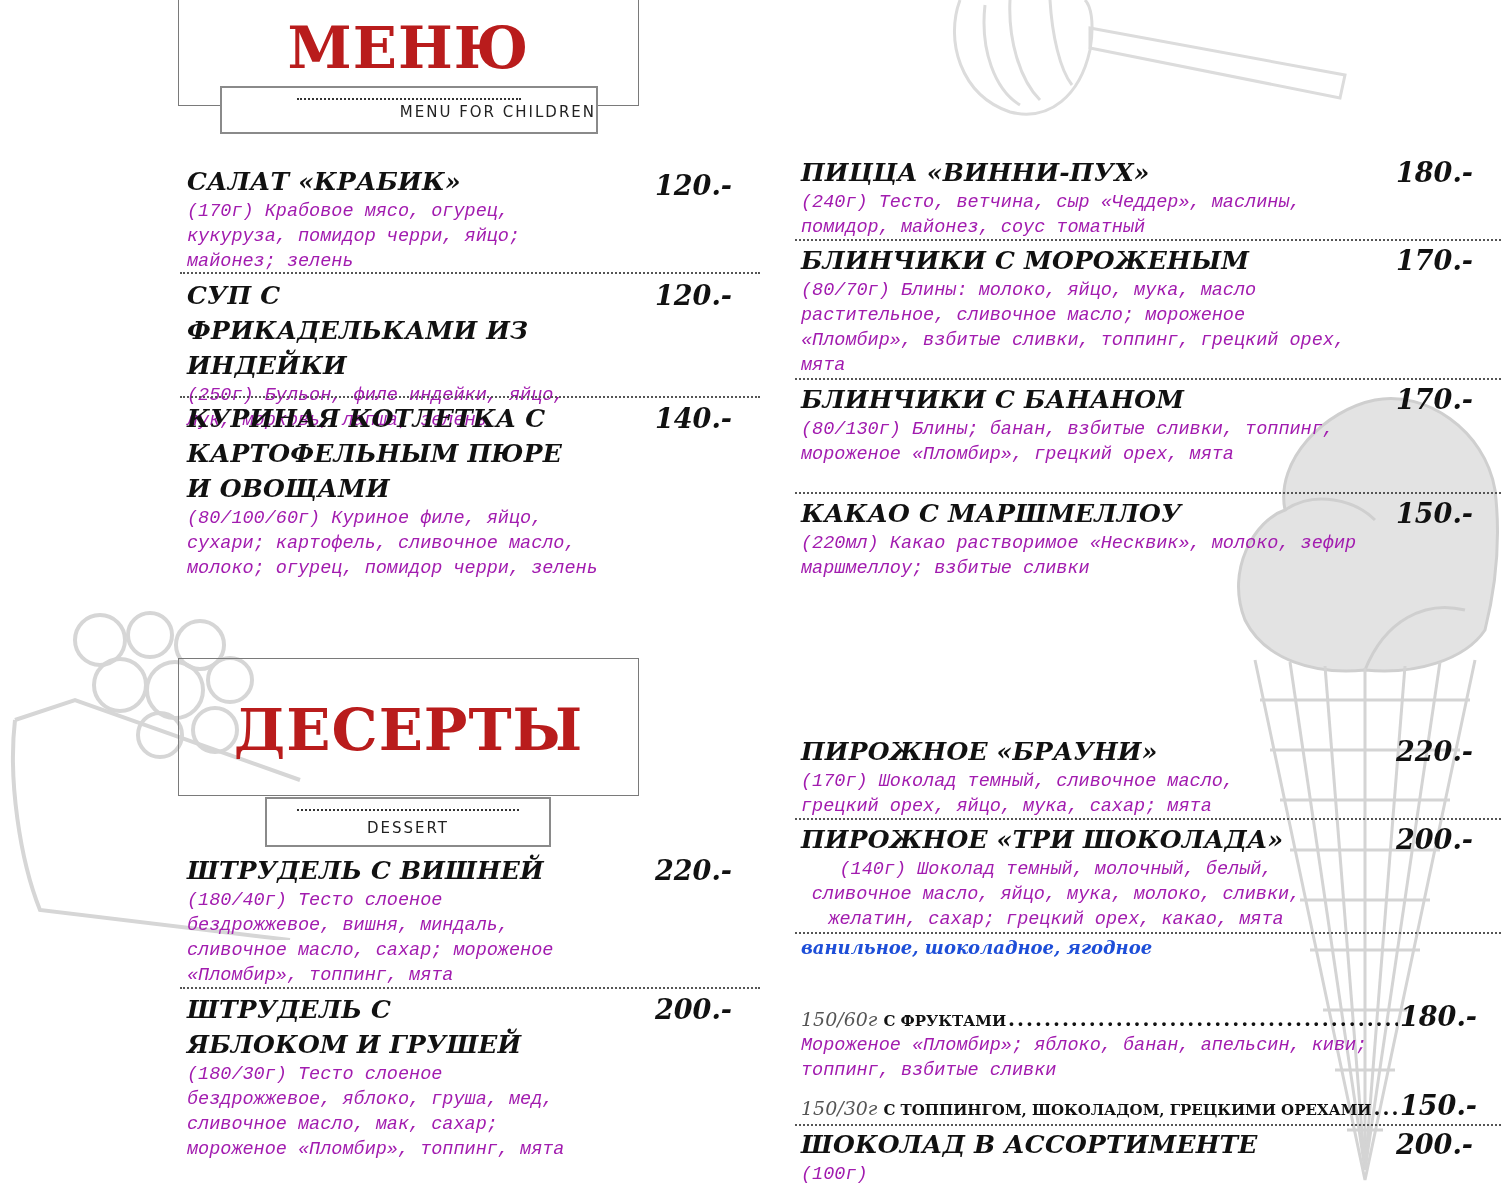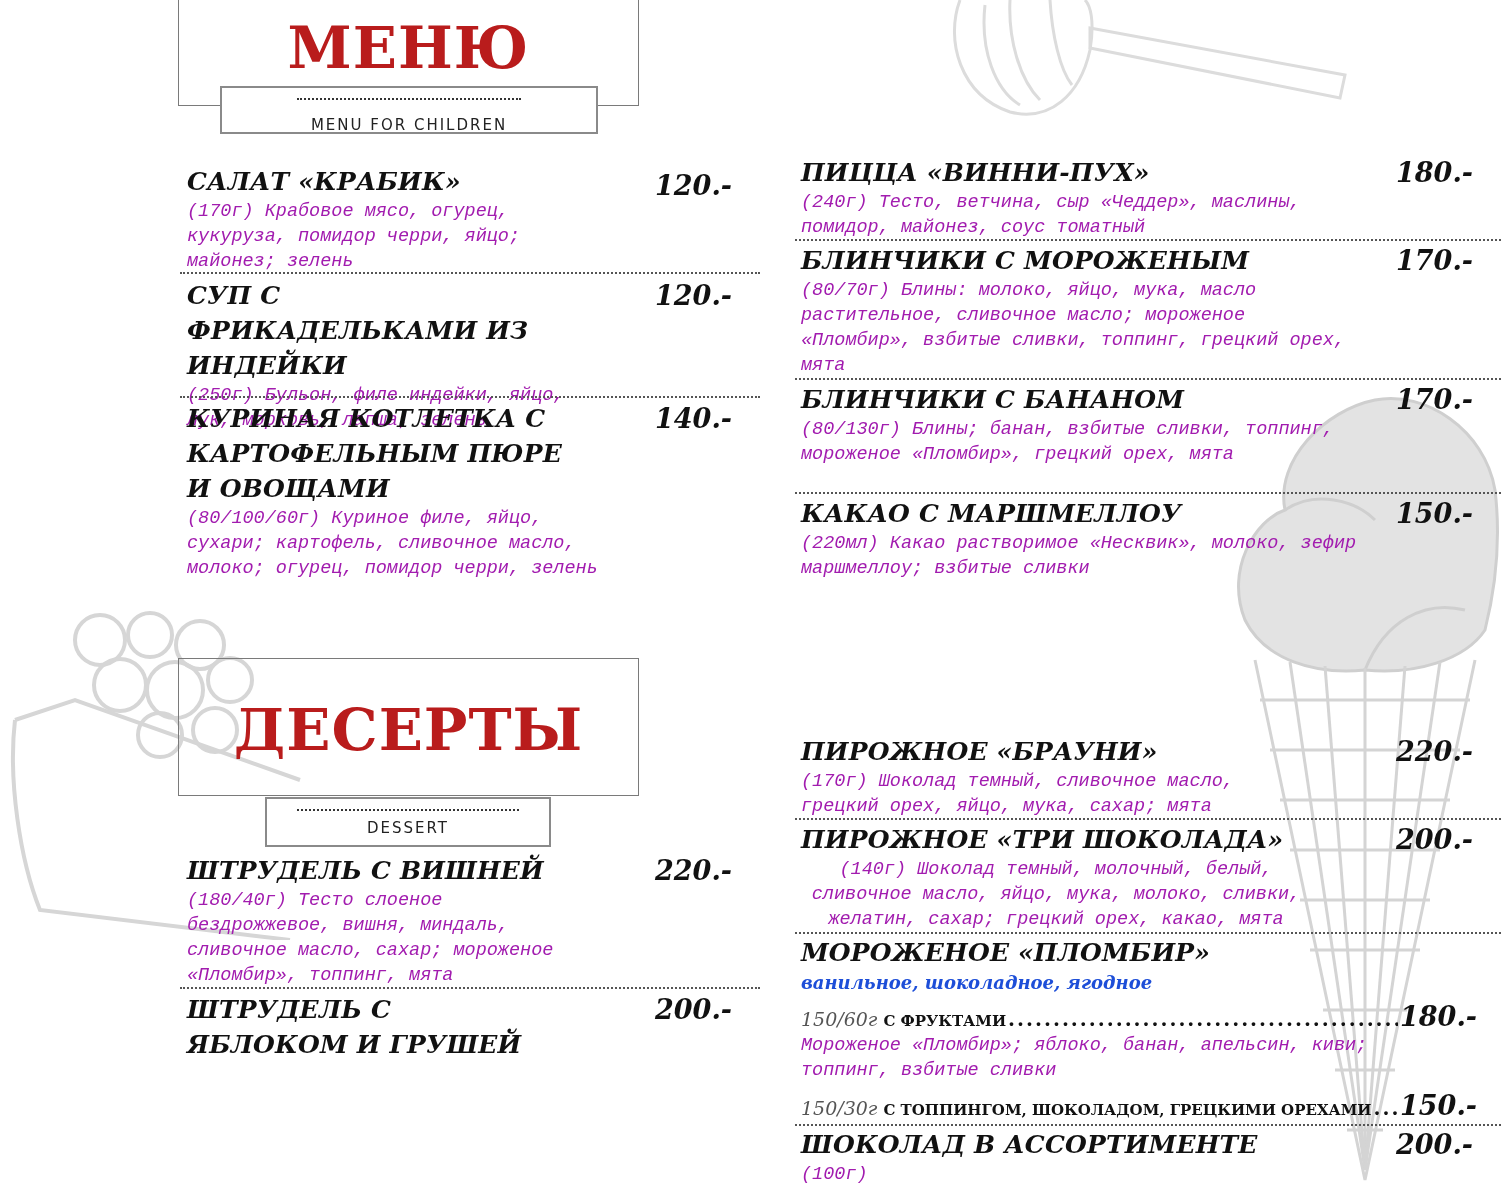--- a/index.html
+++ b/index.html
@@ -113,21 +113,21 @@
     <circle cx="160" cy="125" r="22"></circle>
       <circle cx="215" cy="120" r="22"></circle>
   </g>
 </svg>
 
 <div class="frame" style="left:178px;top:-2px;width:459px;height:106px;">
   <div class="big-title" style="top:14px;font-size:58px;line-height:70px;">МЕНЮ</div>
 </div>
 <div class="subbox" style="left:220px;top:86px;width:374px;height:44px;">
   <div class="dots"></div>
-  <div class="sublabel" style="top:28px;">MENU FOR CHILDREN</div>
+  <div class="sublabel" style="top:15px;text-align:right;">MENU FOR CHILDREN</div>
 </div>
 
 <div class="item" style="left:187px;top:164px;width:545px;">
   <div class="name">САЛАТ «КРАБИК»</div>
   <div class="desc" style="width:360px;">(170г) Крабовое мясо, огурец, кукуруза, помидор черри, яйцо; майонез; зелень</div>
   <div class="price" style="top:4px;">120.-</div>
 </div>
 <div class="divider" style="left:180px;top:272px;width:580px;"></div>
 
 <div class="item" style="left:187px;top:278px;width:545px;">
@@ -180,39 +180,39 @@
 
 <div class="item" style="left:187px;top:853px;width:545px;">
   <div class="name">ШТРУДЕЛЬ С ВИШНЕЙ</div>
   <div class="desc" style="width:405px;">(180/40г) Тесто слоеное бездрожжевое, вишня, миндаль, сливочное масло, сахар; мороженое «Пломбир», топпинг, мята</div>
   <div class="price">220.-</div>
 </div>
 <div class="divider" style="left:180px;top:987px;width:580px;"></div>
 
 <div class="item" style="left:187px;top:992px;width:545px;">
   <div class="name" style="width:360px;">ШТРУДЕЛЬ С ЯБЛОКОМ И ГРУШЕЙ</div>
+  <div class="desc" style="width:390px;">(180/30г) Тесто слоеное бездрожжевое, яблоко, груша, мед, сливочное масло, мак, сахар; мороженое «Пломбир», топпинг, мята</div>
   <div class="price">200.-</div>
 </div>
 
 <div class="item" style="left:801px;top:734px;width:672px;">
   <div class="name">ПИРОЖНОЕ «БРАУНИ»</div>
   <div class="desc" style="width:490px;">(170г) Шоколад темный, сливочное масло, грецкий орех, яйцо, мука, сахар; мята</div>
   <div class="price">220.-</div>
 </div>
 <div class="divider" style="left:795px;top:818px;width:706px;"></div>
 
 <div class="item" style="left:801px;top:822px;width:672px;">
   <div class="name">ПИРОЖНОЕ «ТРИ ШОКОЛАДА»</div>
   <div class="desc" style="width:510px;text-align:center;">(140г) Шоколад темный, молочный, белый, сливочное масло, яйцо, мука, молоко, сливки, желатин, сахар; грецкий орех, какао, мята</div>
   <div class="price">200.-</div>
 </div>
 <div class="divider" style="left:795px;top:932px;width:706px;"></div>
 
 <div class="item" style="left:801px;top:935px;width:672px;">
-  <div class="name">МОРОЖЕНОЕ «ПЛОМБИР»</div>
   <div class="flavors">ванильное, шоколадное, ягодное</div>
 </div>
 <div class="variant" style="left:801px;top:1001px;width:676px;">
   <span class="w">150/60г</span>
   <span class="vl">С ФРУКТАМИ</span>
   <span class="lead"></span>
   <span class="vp">180.-</span>
 </div>
 <div class="item" style="left:801px;top:1033px;width:672px;">
   <div class="desc" style="width:640px;">Мороженое «Пломбир»; яблоко, банан, апельсин, киви; топпинг, взбитые сливки</div>

